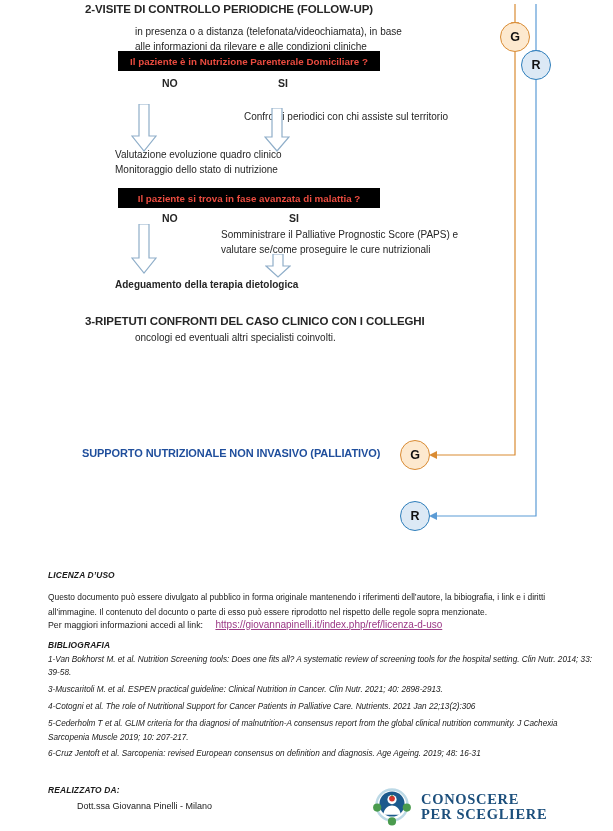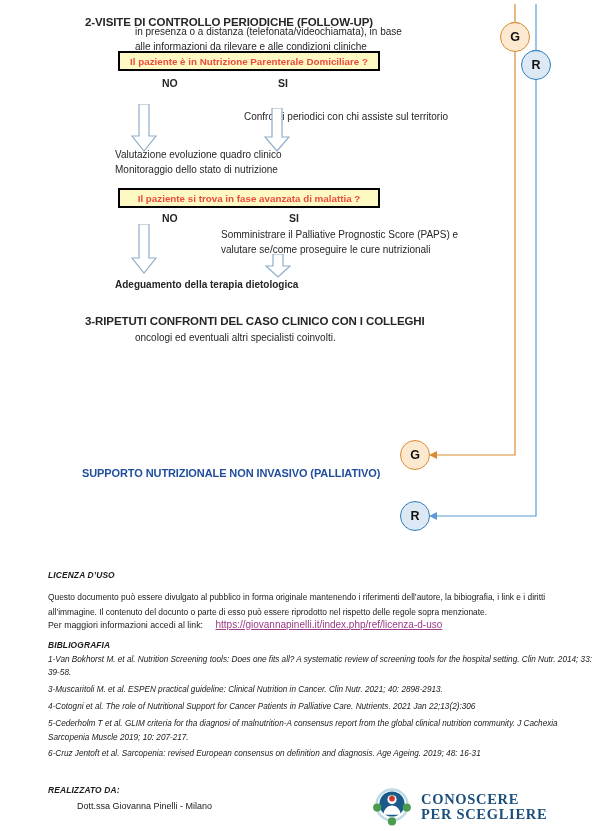--- a/index.html
+++ b/index.html
@@ -50,21 +50,21 @@
     font-weight: bold;
     color: #262626;
     padding-left: 26px;
   }
 
   
   .qbox {
     position: absolute;
     box-sizing: border-box;
     border: 2px solid #000000;
-    background: #fef9c3;
+    background: #000000;
     display: flex;
     align-items: center;
     justify-content: center;
   }
   .qbox span {
     font-size: 9.8px;
     font-weight: bold;
     color: #ea4b3f;
     white-space: nowrap;
   }
@@ -73,21 +73,20 @@
   .blockarrow { position: absolute; }
 
   
   .blue-stmt {
     position: absolute;
     font-size: 11px;
     font-weight: bold;
     color: #1f4e9c;
     letter-spacing: -0.1px;
     white-space: nowrap;
-    margin-top: 20px;
   }
 
   
   .node {
     position: absolute;
     box-sizing: border-box;
     width: 30px;
     height: 30px;
     border-radius: 50%;
     display: flex;
@@ -181,21 +180,21 @@
     <polygon points="437,512 437,520 429,516" fill="#5b9bd5"></polygon>
   </svg>
 
   <div class="node node-g" style="left:500px; top:22px;">
     <span>G</span>
   </div>
   <div class="node node-r" style="left:521px; top:50px;">
     <span>R</span>
   </div>
 
-  <div class="abs h-section" style="left:85px; top:16px;">2-VISITE DI CONTROLLO PERIODICHE (FOLLOW-UP)</div>
+  <div class="abs h-section" style="left:85px; top:3px;">2-VISITE DI CONTROLLO PERIODICHE (FOLLOW-UP)</div>
 
   <div class="abs sub-line" style="left:135px; top:26px;">in presenza o a distanza (telefonata/videochiamata), in base</div>
   <div class="abs sub-line" style="left:135px; top:41px;">alle informazioni da rilevare e alle condizioni cliniche</div>
 
   <div class="qbox" style="left:118px; top:51px; width:262px; height:20px;">
     <span>Il paziente è in  Nutrizione Parenterale Domiciliare ?</span>
   </div>
 
   <div class="abs branch-label" style="left:136px; top:77px;">NO</div>
   <div class="abs branch-label" style="left:252px; top:77px;">SI</div>

